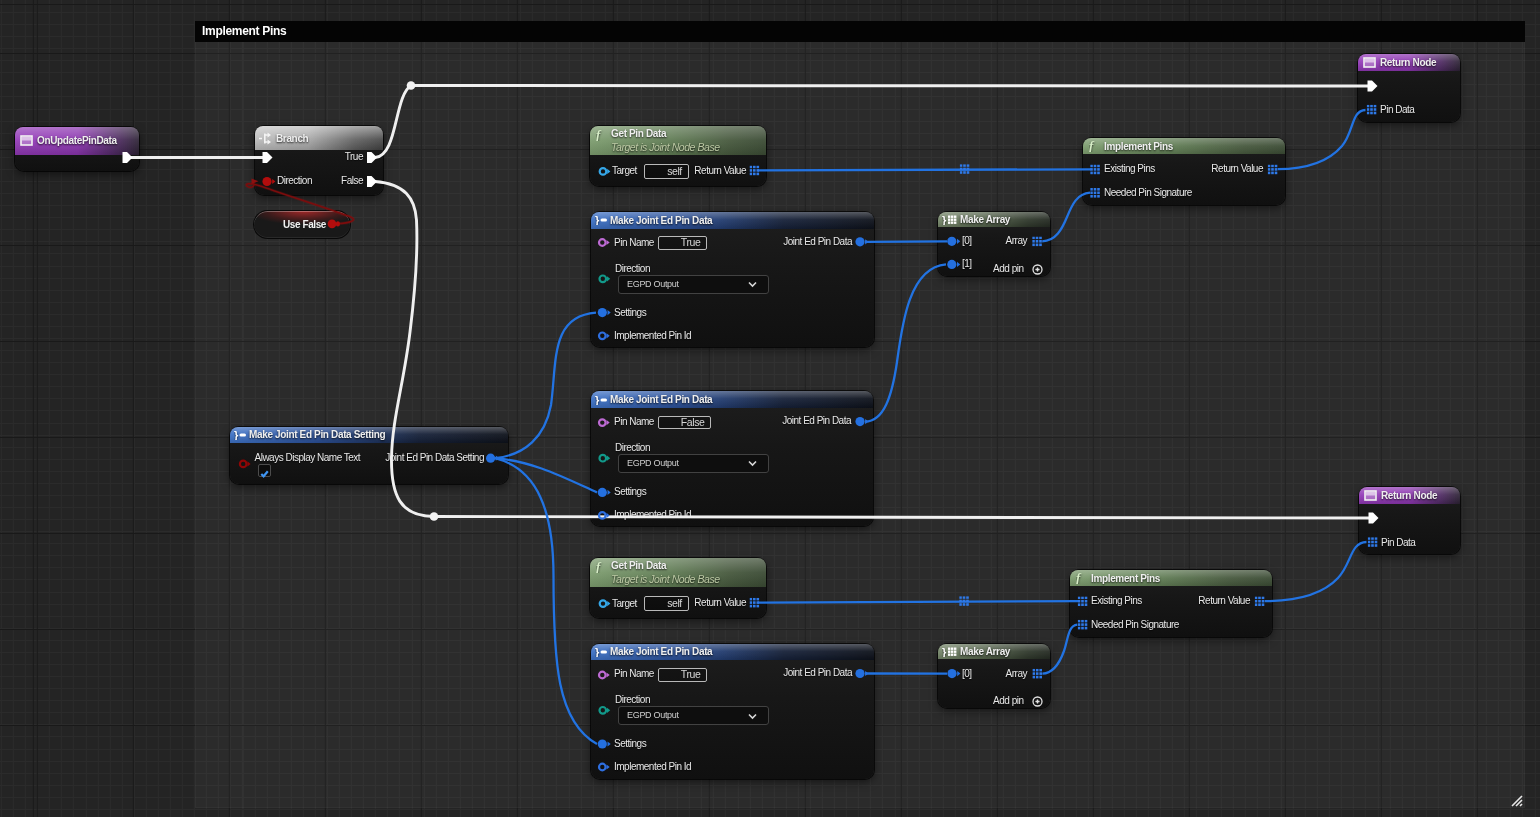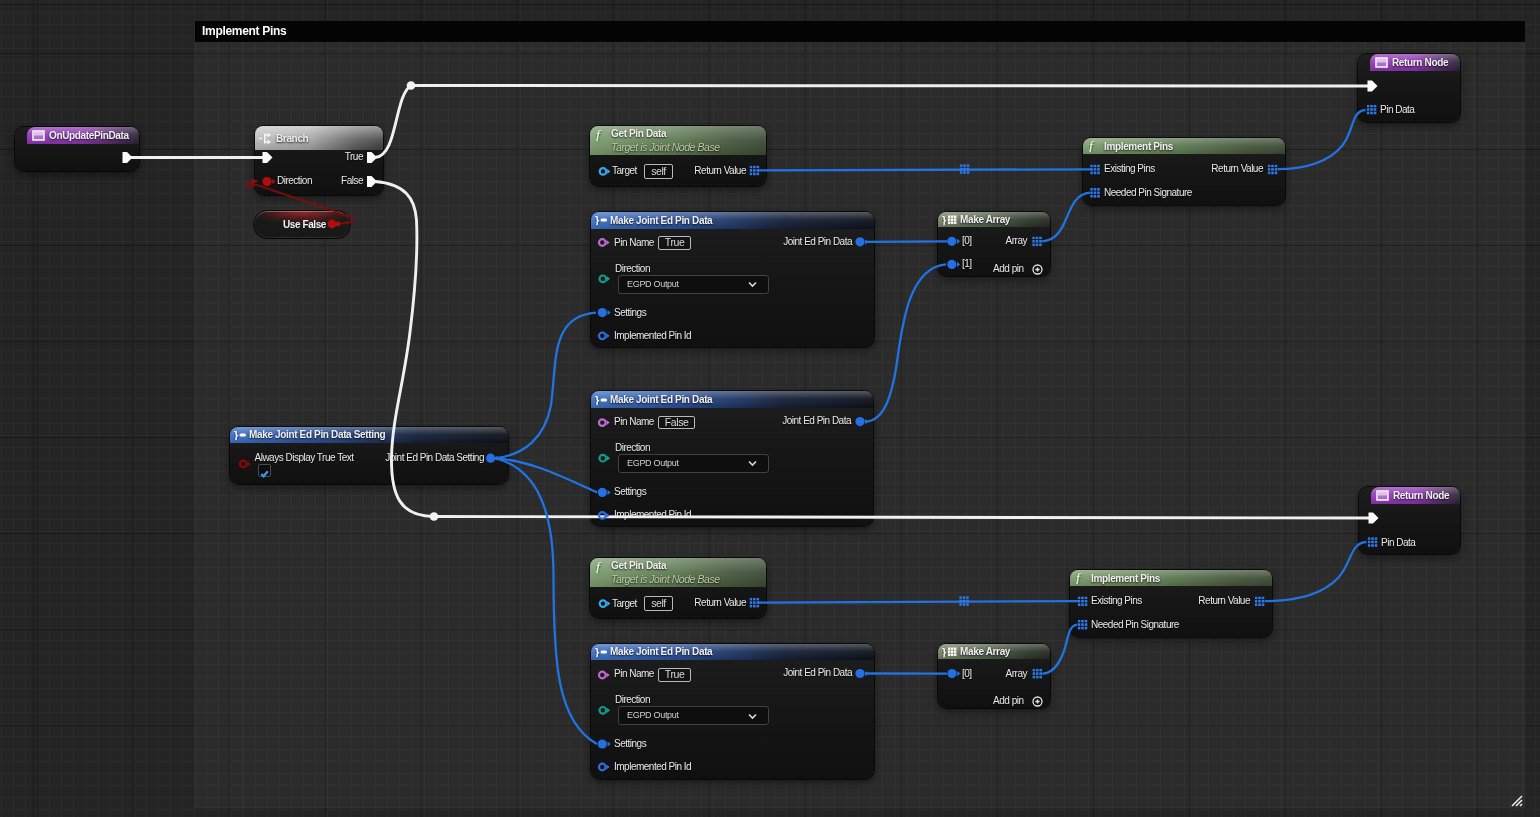--- a/index.html
+++ b/index.html
@@ -15,46 +15,46 @@
 #comment{position:absolute;left:195px;top:20.5px;width:1330px;height:787px;z-index:1;
  background:rgba(255,255,255,0.035);box-shadow:inset 0 0 0 1px rgba(255,255,255,0.03);}
 #comment .bar{position:absolute;left:0;top:0;right:0;height:21.5px;background:#040404;
  color:#fff;font-weight:bold;font-size:12px;letter-spacing:-0.3px;line-height:21.5px;padding-left:7px;}
 .node{position:absolute;z-index:2;background:linear-gradient(180deg,#1e1e1e 0,#171717 40%,#101010 100%);
  border-radius:9px;box-shadow:0 0 0 1px rgba(0,0,0,.7),0 3px 9px rgba(0,0,0,.5);}
 .hdr{position:absolute;left:0;top:0;right:0;display:flex;align-items:center;
  border-radius:8px 8px 0 0;color:#efefef;font-weight:bold;font-size:10px;letter-spacing:-0.35px;
  text-shadow:0 1px 2px rgba(0,0,0,.8);}
 .hdr .ic{margin:0 5px 0 6px;display:flex;align-items:center;flex:none;}
-.h-purple{background-color:#000;background-image:linear-gradient(180deg,rgba(255,255,255,.30) 0,rgba(255,255,255,.08) 45%,rgba(0,0,0,.15) 100%),linear-gradient(90deg,#9339b8 0,#8c35b0 50%,#552b6b 78%,#2c2234 100%);margin-left:12px;}
+.h-purple{background-color:#000;background-image:linear-gradient(180deg,rgba(255,255,255,.30) 0,rgba(255,255,255,.08) 45%,rgba(0,0,0,.15) 100%),linear-gradient(90deg,#9339b8 0,#8c35b0 50%,#552b6b 78%,#2c2234 100%);}
 .h-gray{background-color:#000;background-image:linear-gradient(180deg,rgba(255,255,255,.50) 0,rgba(255,255,255,.12) 55%,rgba(0,0,0,.10) 100%),linear-gradient(90deg,#b6b6b6 0,#a2a2a2 42%,#5a5a5a 78%,#3e3e3e 100%);}
 .h-green{background-color:#000;background-image:linear-gradient(180deg,rgba(255,255,255,.28) 0,rgba(255,255,255,.06) 50%,rgba(0,0,0,.10) 100%),linear-gradient(90deg,#7c9c6e 0,#5f7b53 45%,#45573c 80%,#3a4a33 100%);}
 .h-blue{background-color:#000;background-image:linear-gradient(180deg,rgba(255,255,255,.30) 0,rgba(255,255,255,.06) 45%,rgba(0,0,0,.12) 100%),linear-gradient(90deg,#3e72c6 0,#2b5098 30%,#152038 68%,#0d111a 100%);}
 .h-ggreen{background-color:#000;background-image:linear-gradient(180deg,rgba(255,255,255,.30) 0,rgba(255,255,255,.06) 50%,rgba(0,0,0,.12) 100%),linear-gradient(90deg,#76876a 0,#55644c 40%,#2f382b 80%,#242a22 100%);}
 .lbl{position:absolute;color:#e8e8e8;text-shadow:0 1px 1px rgba(0,0,0,.7);font-size:10px;letter-spacing:-0.5px;line-height:12px;white-space:nowrap;}
 .rlbl{position:absolute;color:#e8e8e8;text-shadow:0 1px 1px rgba(0,0,0,.7);font-size:10px;letter-spacing:-0.5px;line-height:12px;white-space:nowrap;text-align:right;}
 .tbox{position:absolute;border:1px solid #b9b9b9;border-radius:2px;background:rgba(0,0,0,.25);
- color:#d8d8d8;font-size:10.5px;letter-spacing:-0.4px;text-align:center;}
+ color:#d8d8d8;font-size:10.5px;letter-spacing:-0.4px;text-align:center;padding-left:16px;}
 .dd{position:absolute;background:#0e0e0e;border:1px solid #424242;border-radius:3px;
  color:#cfcfcf;font-size:9px;letter-spacing:-0.3px;}
 .sub{font-style:italic;font-weight:normal;color:#bcc9a4;font-size:10.5px;letter-spacing:-0.45px;}
 #wires{position:absolute;left:0;top:0;z-index:6;pointer-events:none;}
 </style></head>
 <body>
 <div id="comment">
     <div class="bar">Implement Pins</div>
 <svg style="position:absolute;right:2px;bottom:1px" width="13" height="13">
 <g stroke="#e8e8e8" stroke-width="1.6">
         <path d="M2,12 L12,2 M6,12 L12,6 M10,12 L12,10"></path>
       </g>
     </svg>
 </div>
 
 <div class="node" style="left:15px;top:126.6px;width:124px;height:44px">
- <div class="hdr h-purple" style="height:17px"><span class="ic" style="margin:0 4px 0 5px">
+ <div class="hdr h-purple" style="height:28px"><span class="ic" style="margin:0 4px 0 5px">
         <svg width="13" height="11">
           <rect x="1" y="1" width="11" height="9" fill="rgba(255,255,255,.25)" stroke="#f2f2f2" stroke-width="1.6"></rect>
           <rect x="2" y="2" width="9" height="3.5" fill="rgba(255,255,255,.55)" stroke="none"></rect>
         </svg>
       </span>OnUpdatePinData</div>
 </div>
 
 <div class="node" style="left:255px;top:126.4px;width:128px;height:69px">
  <div class="hdr h-gray" style="height:24px"><span class="ic" style="margin:0 4px 0 4px">
         <svg width="13" height="13" fill="none" stroke="#f4f4f4" stroke-width="1.6">
@@ -152,21 +152,21 @@
  <div class="lbl" style="left:22px;top:49.5px">Pin Data</div>
 </div>
 
 <div class="node" style="left:230px;top:426.5px;width:277.5px;height:57px">
  <div class="hdr h-blue" style="height:16.5px"><span class="ic" style="margin:0 3px 0 4px">
         <svg width="12" height="10">
           <text x="0" y="9" font-weight="bold" font-size="11" fill="#fff">}</text>
           <rect x="5.5" y="3.6" width="6.5" height="3" rx="1.5" fill="#fff"></rect>
         </svg>
       </span>Make Joint Ed Pin Data Setting</div>
- <div class="lbl" style="left:24.5px;top:25.1px">Always Display True Text</div>
+ <div class="lbl" style="left:24.5px;top:25.1px">Always Display Name Text</div>
  <div style="position:absolute;left:28.3px;top:37px;width:11px;height:11px;background:#0d0d0d;border:1px solid #4c4c4c;border-radius:2px"><svg width="11" height="11" fill="none" stroke="#3f95f2" stroke-width="2.2">
         <path d="M2.3,6 L4.6,8.3 L8.8,3.2"></path>
       </svg></div>
  <div class="rlbl" style="right:23.5px;top:25.1px">Joint Ed Pin Data Setting</div>
 </div>
 
 <div class="node" style="left:591px;top:391.4px;width:282px;height:135px">
  <div class="hdr h-blue" style="height:16.5px"><span class="ic" style="margin:0 3px 0 4px">
         <svg width="12" height="10">
           <text x="0" y="9" font-weight="bold" font-size="11" fill="#fff">}</text>

